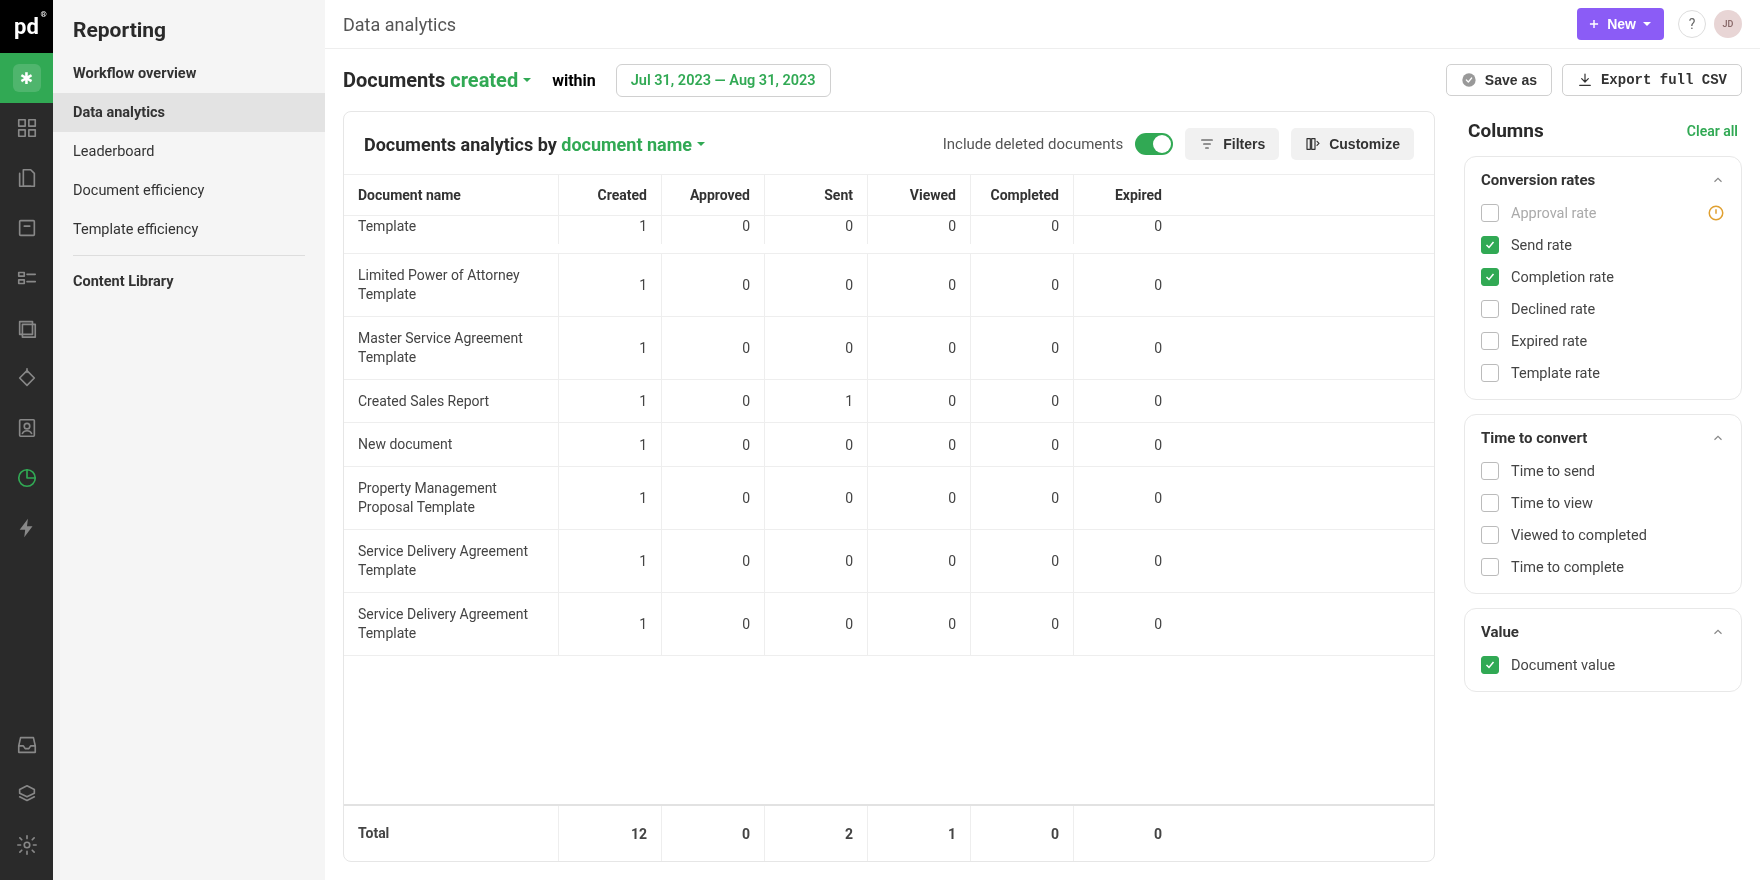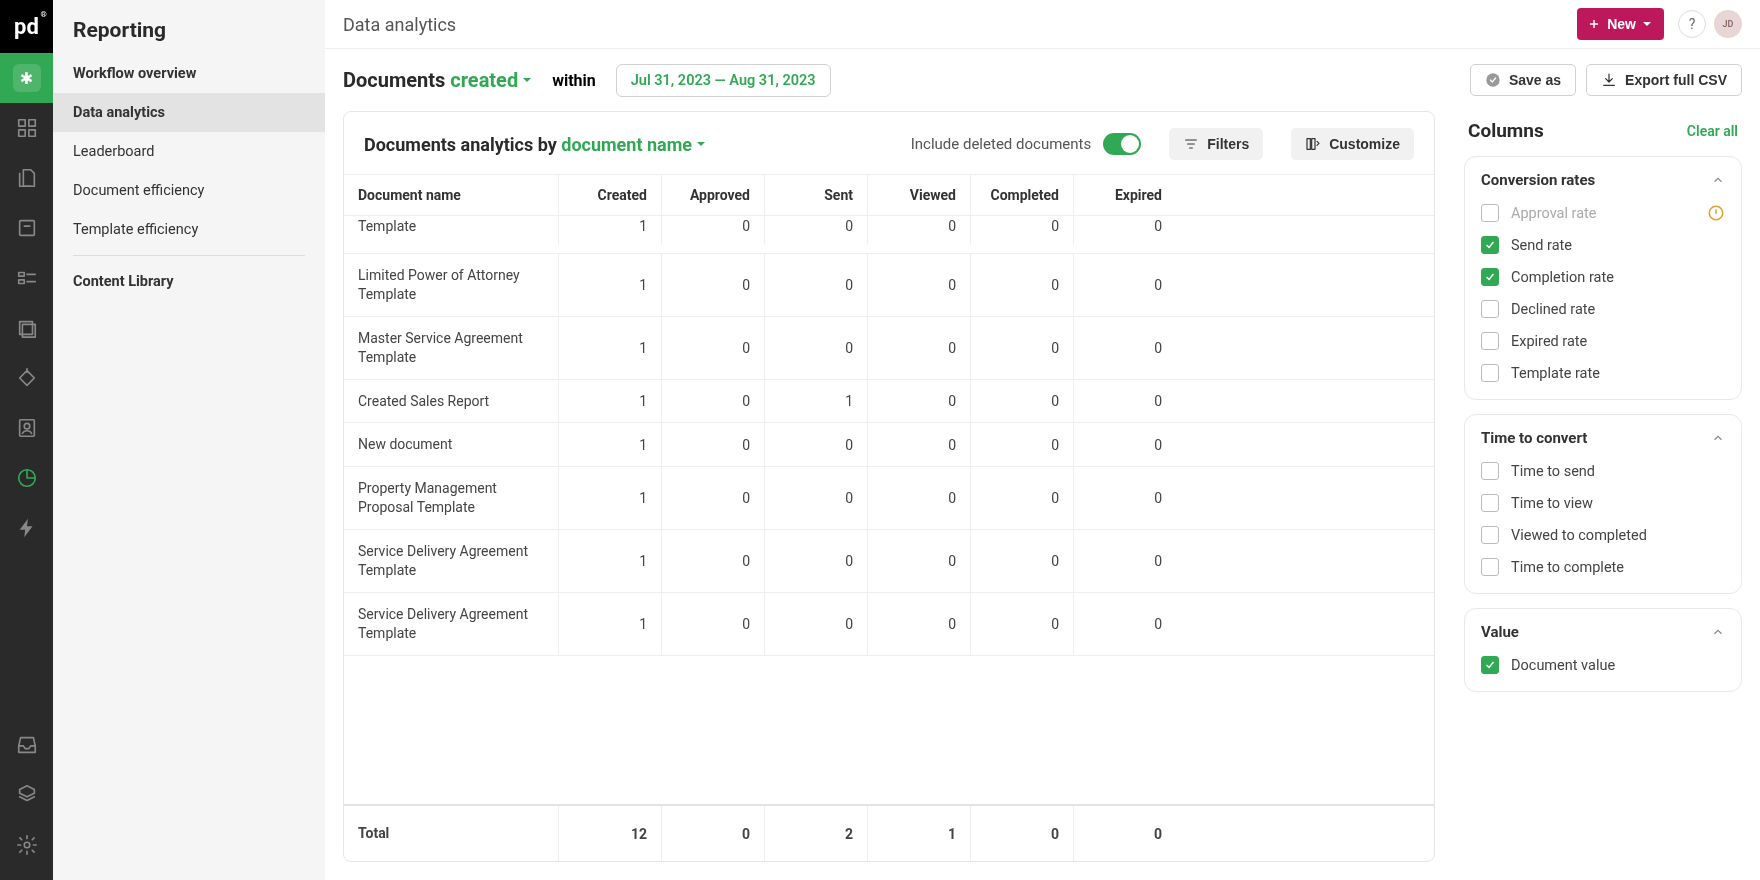--- a/index.html
+++ b/index.html
@@ -22,41 +22,41 @@
 .navitem.bold { font-weight:700; }
 .navitem.active { background:#e3e3e3; font-weight:700; }
 .divider { height:1px; background:#ddd; margin:6px 20px; }
 .mainwrap { flex:1; display:flex; flex-direction:column; background:#d2dfdc; }
 .whitecard { background:#fff; margin:0; display:flex; flex-direction:column; flex:1; overflow:hidden; border-top-left-radius:0; }
 .topbar { height:49px; display:flex; align-items:center; padding:0 18px; border-bottom:1px solid #eee; }
 .crumb { font-size:18px; color:#555; font-weight:400; }
 .helptext { margin-left:26px; font-size:14px; color:#666; }
 .helptext a { color:#31a954; text-decoration:none; }
 .topbar .spacer { flex:1; }
-.newbtn { background:#be185d; color:#fff; border:none; height:32px; padding:0 12px 0 10px; border-radius:4px; font-size:14px; font-weight:600; display:flex; align-items:center; gap:6px; cursor:pointer; }
+.newbtn { background:#8b5cf6; color:#fff; border:none; height:32px; padding:0 12px 0 10px; border-radius:4px; font-size:14px; font-weight:600; display:flex; align-items:center; gap:6px; cursor:pointer; }
 .helpbtn { width:28px; height:28px; border-radius:50%; border:1px solid #ddd; background:#fff; margin-left:14px; display:flex; align-items:center; justify-content:center; font-size:14px; color:#666; cursor:pointer; }
 .avatar { width:28px; height:28px; border-radius:50%; background:#e8d5d5; margin-left:8px; display:flex; align-items:center; justify-content:center; font-size:9px; color:#8a6a6a; font-weight:600; }
 .qbar { height:62px; display:flex; align-items:center; padding:0 18px; }
 .qtitle { font-size:20px; font-weight:700; color:#2a2a2a; }
 .qlink { color:#31a954; font-weight:700; display:inline-flex; align-items:center; gap:4px; cursor:pointer; }
 .qwithin { font-size:16px; font-weight:700; color:#000000; margin:0 20px; }
 .datechip { border:1px solid #d0d0d0; border-radius:6px; padding:7px 14px; font-size:14.5px; color:#31a954; font-weight:600; cursor:pointer; }
 .qbar .spacer { flex:1; }
 .btn2 { border:1px solid #d0d0d0; background:#fff; border-radius:5px; height:32px; padding:0 14px; display:flex; align-items:center; gap:8px; font-size:14px; font-weight:600; color:#333; cursor:pointer; }
-.btn2 + .btn2 { margin-left:10px; }
+.btn2 + .btn2 { margin-left:10px;font-family:Liberation Mono, monospace; }
 .body2 { flex:1; display:flex; overflow:hidden; padding:0 18px 18px 18px; gap:29px; }
 .tablecard { flex:1; border:1px solid #e6e6e6; border-radius:8px; display:flex; flex-direction:column; overflow:hidden; }
 .tabbar { padding:16px 20px 14px 20px; display:flex; align-items:center; }
 .tabtitle { font-size:18px; font-weight:700; color:#2a2a2a; }
 .tabtitle .g { color:#31a954; font-weight:700; display:inline-flex; align-items:center; gap:4px; cursor:pointer; }
 .tabbar .spacer { flex:1; }
 .inctxt { font-size:15px; color:#555; margin-right:12px; }
 .toggle { width:38px; height:22px; background:#31a954; border-radius:11px; position:relative; cursor:pointer; }
 .toggle .knob { width:18px; height:18px; background:#fff; border-radius:50%; position:absolute; top:2px; right:2px; }
-.chipbtn { border:none; background:#f1f1f1; border-radius:5px; height:32px; padding:0 14px; display:flex; align-items:center; gap:8px; font-size:14px; font-weight:600; color:#333; margin-left:28px; cursor:pointer; }
+.chipbtn { border:none; background:#f1f1f1; border-radius:5px; height:32px; padding:0 14px; display:flex; align-items:center; gap:8px; font-size:14px; font-weight:600; color:#333; margin-left:12px; cursor:pointer; }
 .tbl { flex:1; overflow:hidden; display:flex; flex-direction:column; }
 .thead { display:flex; border-top:1px solid #eee; border-bottom:1px solid #eee; }
 .th, .td { padding:12px 14px; font-size:14px; }
 .th { font-weight:700; color:#333; }
 .c-name { width:214px; flex-shrink:0; }
 .c-num { width:103px; flex-shrink:0; text-align:right; border-left:1px solid #eee; }
 .tbody { flex:1; overflow:hidden; }
 .trow { display:flex; border-bottom:1px solid #eee; }
 .td { color:#444; display:flex; align-items:center; }
 .td.c-num { justify-content:flex-end; }

